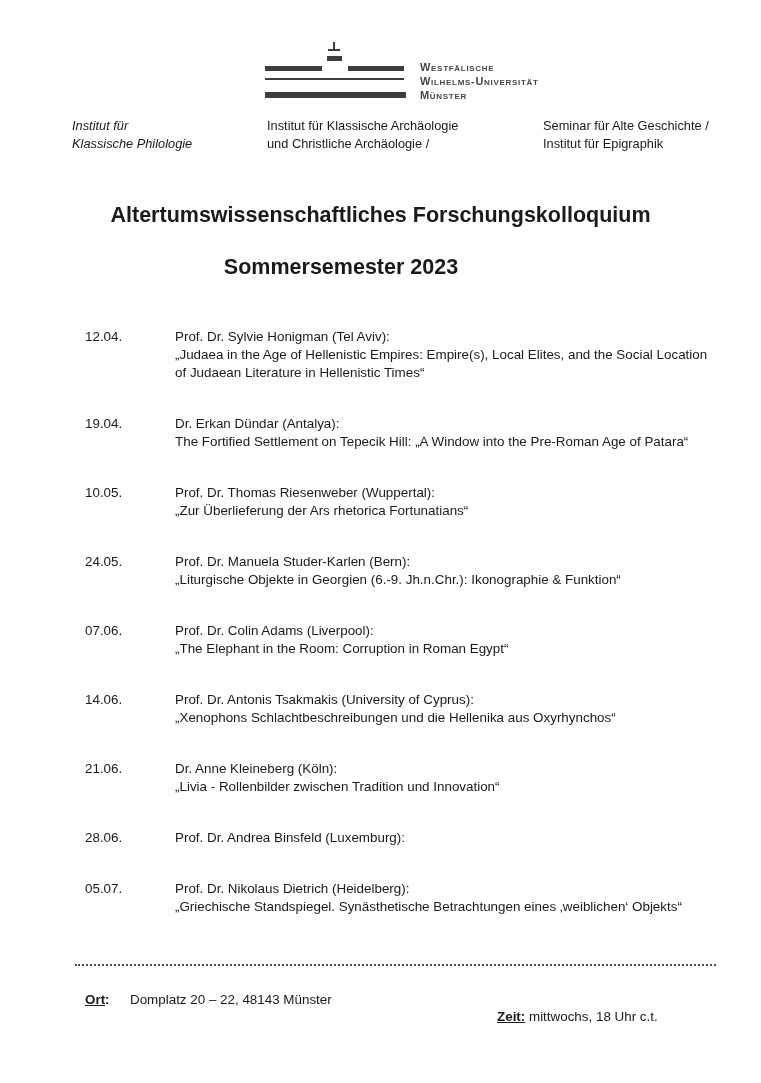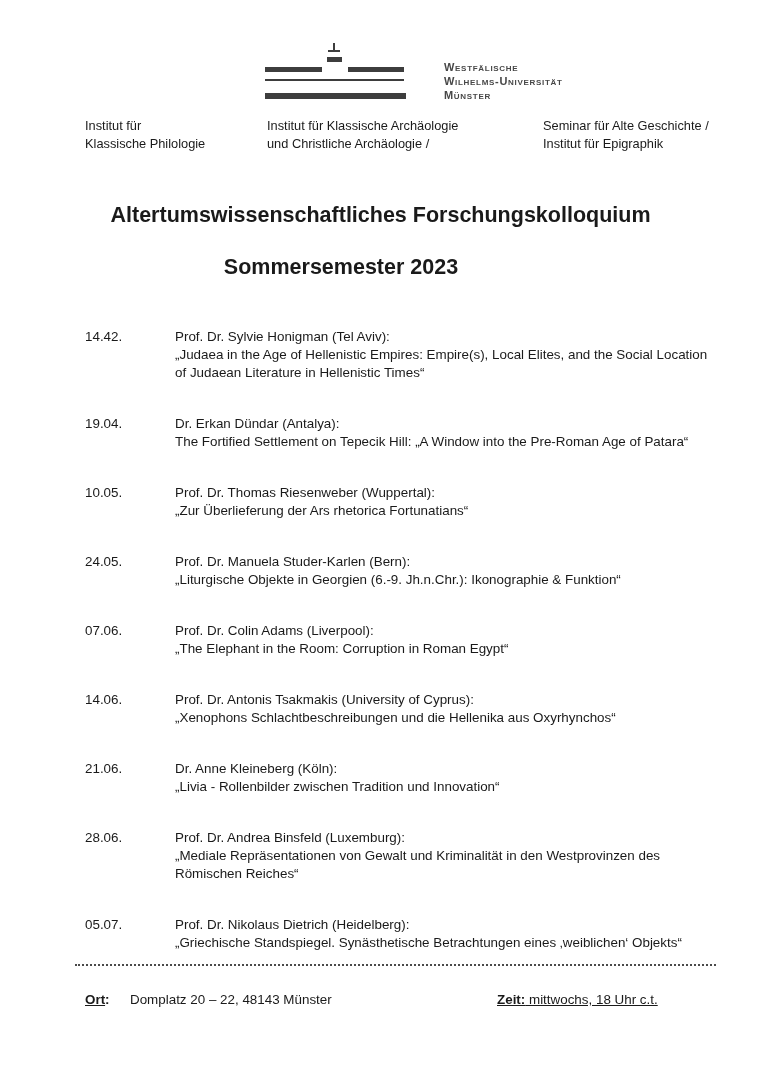--- a/index.html
+++ b/index.html
@@ -1,36 +1,36 @@
 <!DOCTYPE html>
 <html><head>
 <meta charset="utf-8">
 <style>
   html,body{margin:0;padding:0;background:#ffffff;}
   body{font-family:"Liberation Sans",sans-serif;color:#1a1a1a;}
   .page{position:relative;width:761px;height:1083px;background:#fff;overflow:hidden;}
 
   
-  .logo-block{position:absolute;top:38px;left:264px;display:flex;align-items:flex-end;gap:24px;}
+  .logo-block{position:absolute;top:38px;left:264px;display:flex;align-items:center;}
   .logo-mark{position:relative;width:142px;height:62px;}
   .logo-mark .bar{position:absolute;background:#3d3d3d;}
   .b-tick-v{left:69px;top:3px;width:2px;height:7px;}
   .b-tick-h{left:64px;top:10px;width:12px;height:2px;}
   .b-flag{left:63px;top:17px;width:15px;height:5px;}
   .b-row-l{left:1px;top:27px;width:57px;height:5px;}
   .b-row-r{left:84px;top:27px;width:56px;height:5px;}
   .b-thin{left:1px;top:39px;width:139px;height:2px;}
   .b-thick{left:1px;top:53px;width:141px;height:6px;}
   .logo-text{margin-left:14px;margin-top:22px;font-size:11px;font-weight:700;
              color:#474747;letter-spacing:0.7px;line-height:14px;font-variant:small-caps;}
 
   
   .institutes{position:absolute;top:117px;left:0;width:761px;font-size:12.8px;line-height:17.5px;}
   .inst{position:absolute;top:0;}
-  .inst-1{left:85px;width:175px;}
+  .inst-1{left:72px;width:175px;font-style:italic;}
   .inst-2{left:267px;width:270px;}
   .inst-3{left:543px;width:180px;}
 
   
   .title{position:absolute;top:203px;left:0;width:761px;text-align:center;
          font-size:21.5px;font-weight:700;margin:0;}
   .subtitle{position:absolute;top:255px;left:0;width:682px;text-align:center;
             font-size:21.5px;font-weight:700;margin:0;}
 
   
@@ -41,21 +41,21 @@
 
   
   .sep{position:absolute;top:964px;left:75px;width:641px;height:0;
        border-top:2px dotted #4a4a4a;}
 
   
   .footer{position:absolute;top:990px;left:0;width:761px;font-size:13.4px;line-height:19px;}
   .ort-label{position:absolute;left:85px;top:0;font-weight:700;}
   .u{text-decoration:underline;}
   .ort-value{position:absolute;left:130px;top:0;width:330px;}
-  .zeit{position:absolute;left:497px;top:0;text-decoration:underline;}
+  .zeit{position:absolute;left:497px;top:17px;}
   .zeit .lbl{font-weight:700;text-decoration:underline;}
 </style>
 </head>
 <body>
 
 <div class="page">
 
   <div class="logo-block">
     <div class="logo-mark">
       <div class="bar b-tick-v"></div>
@@ -86,21 +86,21 @@
       <div>Seminar für Alte Geschichte /</div>
       <div>Institut für Epigraphik</div>
     </div>
   </div>
 
   <h1 class="title">Altertumswissenschaftliches Forschungskolloquium</h1>
   <h2 class="subtitle">Sommersemester 2023</h2>
 
   <div class="schedule" id="schedule">
     <div class="row">
-      <div class="date">14.42.</div>
+      <div class="date">12.04.</div>
       <div class="body-col">
         <div class="speaker">Prof. Dr. Sylvie Honigman (Tel Aviv):</div>
         <div class="talk">„Judaea in the Age of Hellenistic Empires: Empire(s), Local Elites, and the Social Location of Judaean Literature in Hellenistic Times“</div>
       </div>
     </div>
 
     <div class="row">
       <div class="date">19.04.</div>
       <div class="body-col">
         <div class="speaker">Dr. Erkan Dündar (Antalya):</div>
@@ -145,21 +145,20 @@
       <div class="body-col">
         <div class="speaker">Dr. Anne Kleineberg (Köln):</div>
         <div class="talk">„Livia - Rollenbilder zwischen Tradition und Innovation“</div>
       </div>
     </div>
 
     <div class="row">
       <div class="date">28.06.</div>
       <div class="body-col">
         <div class="speaker">Prof. Dr. Andrea Binsfeld (Luxemburg):</div>
-        <div class="talk">„Mediale Repräsentationen von Gewalt und Kriminalität in den Westprovinzen des Römischen Reiches“</div>
       </div>
     </div>
 
     <div class="row">
       <div class="date">05.07.</div>
       <div class="body-col">
         <div class="speaker">Prof. Dr. Nikolaus Dietrich (Heidelberg):</div>
         <div class="talk">„Griechische Standspiegel. Synästhetische Betrachtungen eines ‚weiblichen‘ Objekts“</div>
       </div>
     </div>

